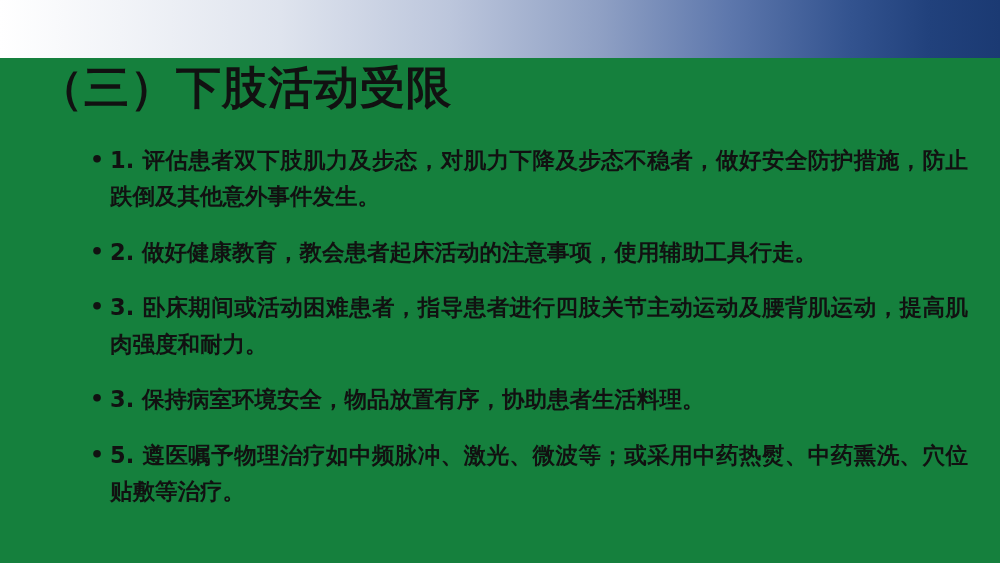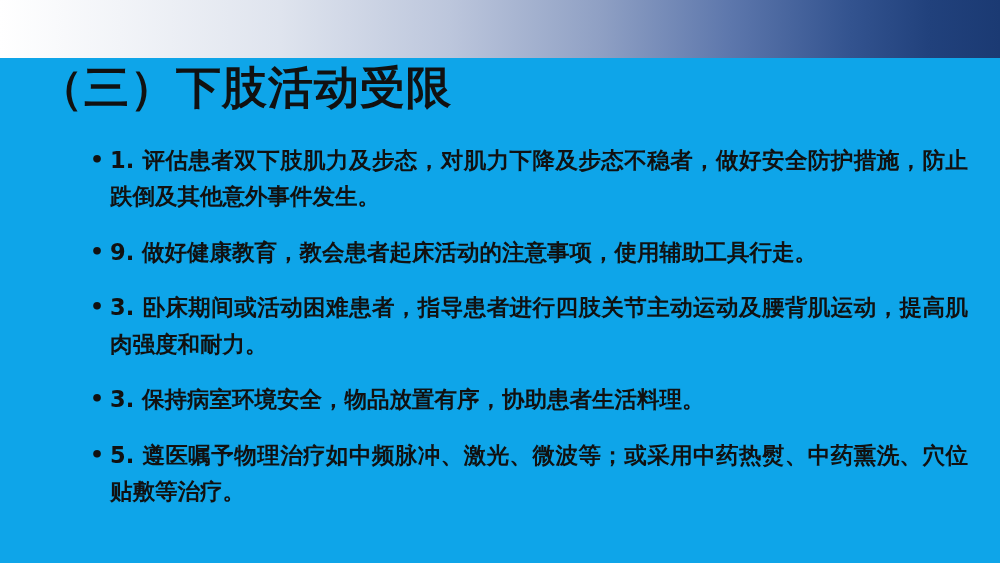--- a/index.html
+++ b/index.html
@@ -10,21 +10,21 @@
     width: 1000px;
     height: 563px;
     background: #ffffff;
     font-family: "DejaVu Sans", "Liberation Sans", sans-serif;
     overflow: hidden;
   }
   .slide {
     position: relative;
     width: 1000px;
     height: 563px;
-    background: #0ea5e9;
+    background: #15803d;
     box-sizing: border-box;
   }
   .top-bar {
     position: absolute;
     top: 0;
     left: 0;
     width: 1000px;
     height: 58px;
     background: linear-gradient(to right,
         #ffffff 0%,
@@ -87,21 +87,21 @@
 
   <div class="content">
 
     <div class="bullet-item">
       <span class="bullet-dot">•</span>
       <span>1. 评估患者双下肢肌力及步态，对肌力下降及步态不稳者，做好安全防护措施，防止跌倒及其他意外事件发生。</span>
     </div>
 
     <div class="bullet-item">
       <span class="bullet-dot">•</span>
-      <span>9. 做好健康教育，教会患者起床活动的注意事项，使用辅助工具行走。</span>
+      <span>2. 做好健康教育，教会患者起床活动的注意事项，使用辅助工具行走。</span>
     </div>
 
     <div class="bullet-item">
       <span class="bullet-dot">•</span>
       <span>3. 卧床期间或活动困难患者，指导患者进行四肢关节主动运动及腰背肌运动，提高肌肉强度和耐力。</span>
     </div>
 
     <div class="bullet-item">
       <span class="bullet-dot">•</span>
       <span>3. 保持病室环境安全，物品放置有序，协助患者生活料理。</span>

